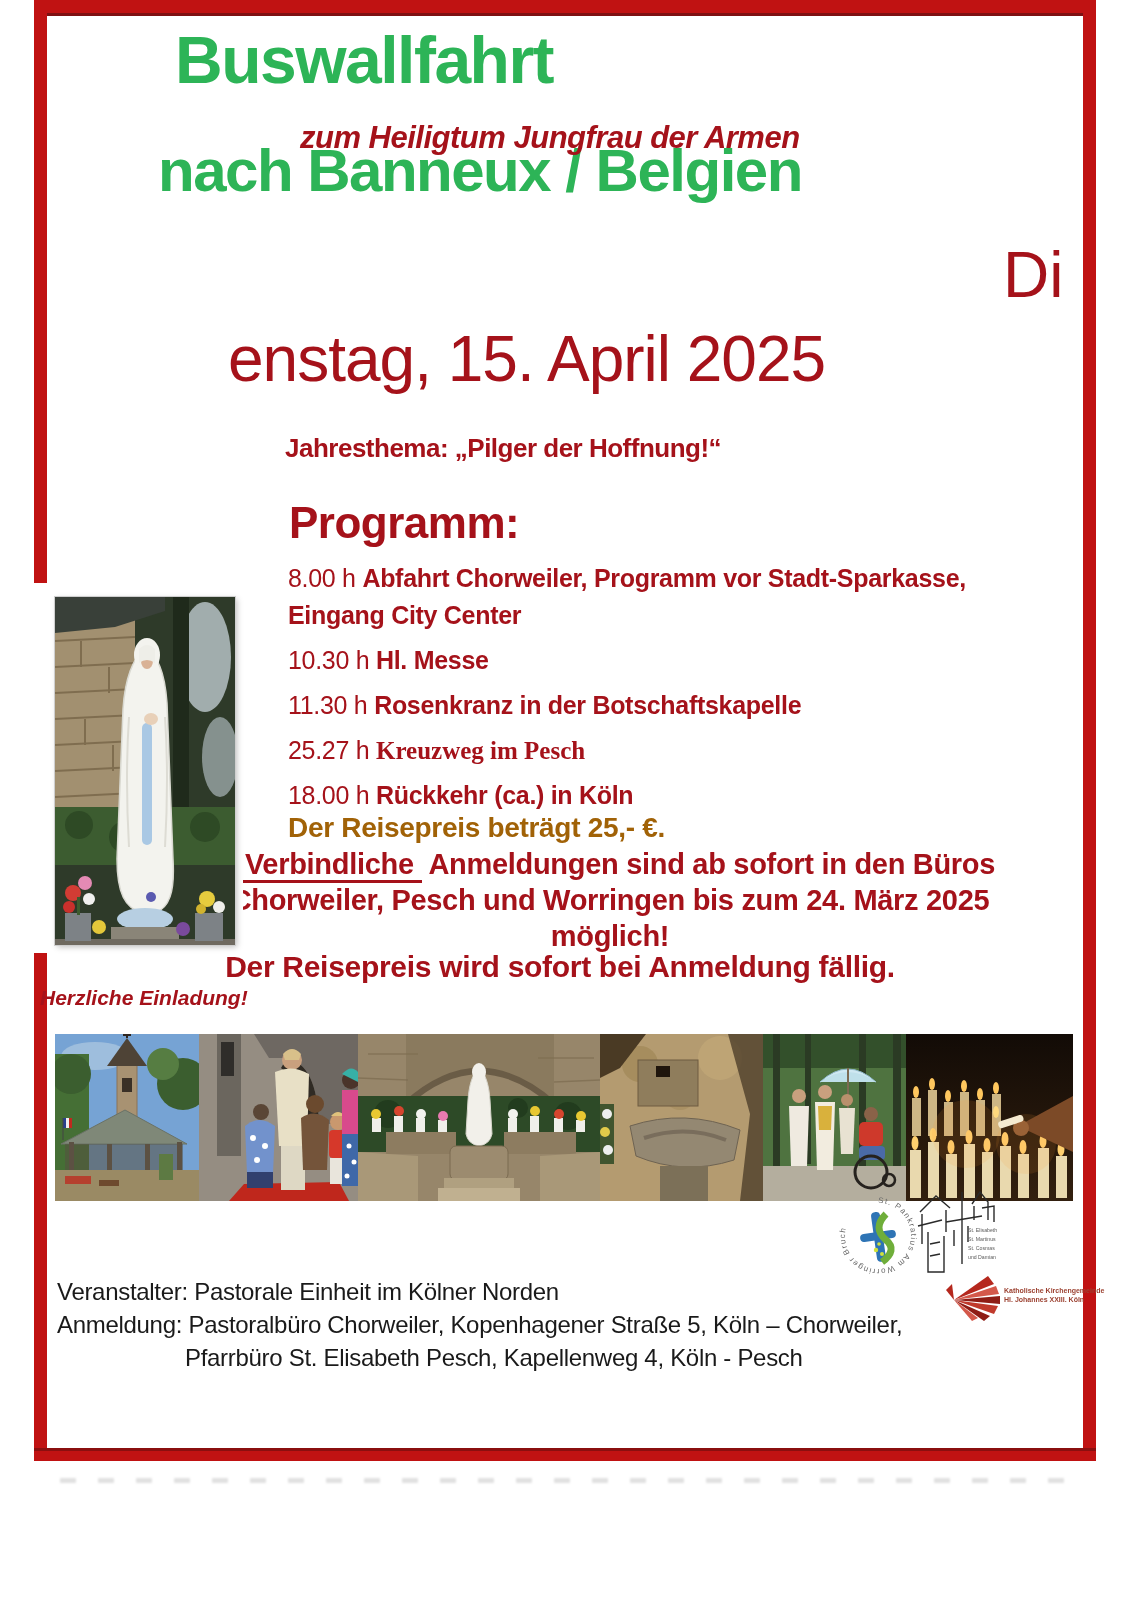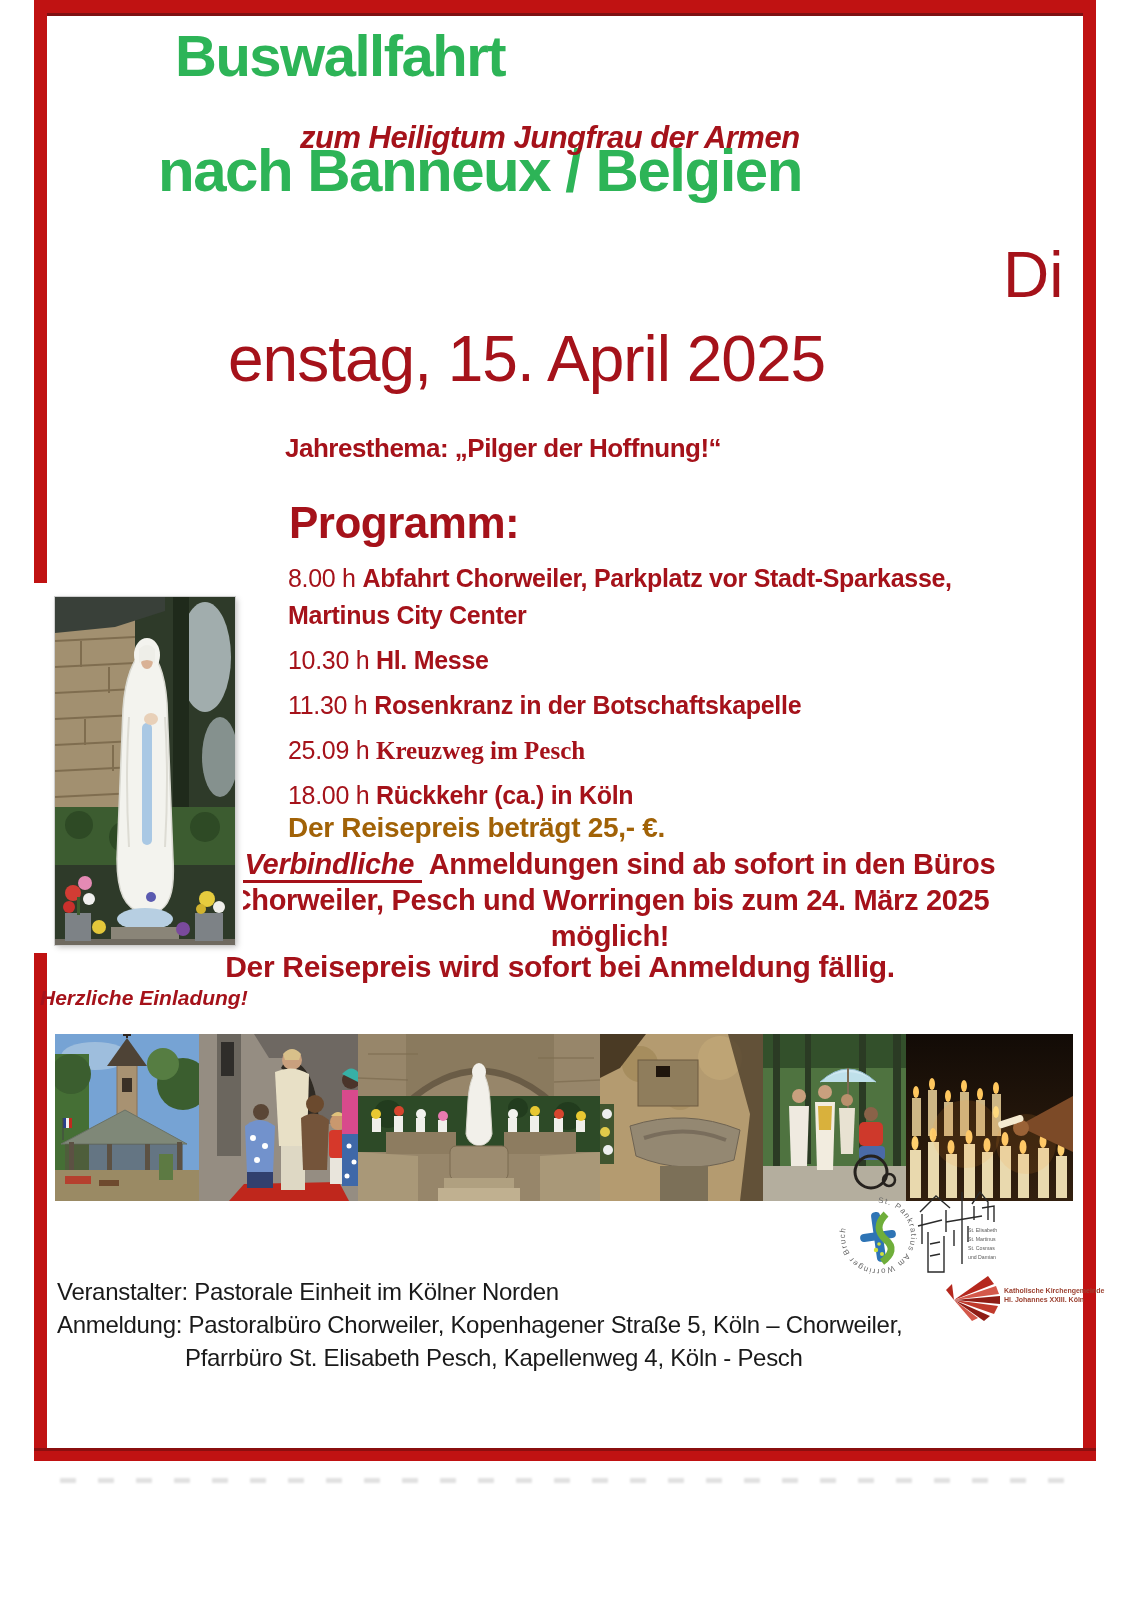--- a/index.html
+++ b/index.html
@@ -7,39 +7,39 @@
           font-family:"Liberation Sans",sans-serif;}
   
   .frame{position:absolute;background:#c01212;z-index:1;}
   .frame-top{left:34px;top:0;width:1062px;height:13px;}
   .frame-top-line{position:absolute;left:46px;top:13px;width:1037px;height:3px;background:#7e1012;z-index:1;}
   .frame-left{left:34px;top:0;width:13px;height:1460px;}
   .frame-right{left:1083px;top:0;width:13px;height:1460px;}
   .frame-bottom{left:34px;top:1448px;width:1062px;height:13px;border-top:3px solid #8a0f0f;box-sizing:border-box;}
   
   .t-green{position:absolute;color:#2db457;font-weight:bold;letter-spacing:-1.5px;z-index:2;}
-  .title1{left:175px;top:22px;font-size:58px;}
+  .title1{left:175px;top:22px;font-size:66px;}
   .title2{left:158px;top:136px;font-size:60px;}
   .subtitle{position:absolute;left:300px;top:120px;font-size:31px;font-weight:bold;font-style:italic;
             color:#a5121a;z-index:3;letter-spacing:-0.5px;}
   .date-di{position:absolute;left:1003px;top:238px;font-size:64px;color:#a5121a;z-index:2;}
   .date-main{position:absolute;left:228px;top:322px;font-size:64px;color:#a5121a;z-index:2;letter-spacing:-1px;}
   .jahresthema{position:absolute;left:285px;top:433px;font-size:26px;font-weight:bold;color:#a5121a;z-index:2;letter-spacing:-0.5px;}
   .programm-h{position:absolute;left:289px;top:498px;font-size:44px;font-weight:bold;color:#a5121a;z-index:2;letter-spacing:-0.5px;}
   
   .prog{position:absolute;left:288px;top:560px;width:752px;z-index:3;color:#a5121a;font-size:25px;letter-spacing:-0.3px;}
   .prog-line{line-height:37px;margin-bottom:8px;}
   .prog-time{font-weight:normal;}
   .prog-desc{font-weight:bold;}
   .prog-desc.serif{font-family:"Liberation Serif",serif;letter-spacing:0;}
   
   .price-line{position:absolute;left:288px;top:812px;font-size:28px;font-weight:bold;color:#a16207;z-index:3;letter-spacing:-0.3px;}
   .reg-block{position:absolute;left:140px;top:846px;width:940px;text-align:center;z-index:3;
              color:#a5121a;font-size:29px;font-weight:bold;line-height:36px;letter-spacing:-0.3px;}
-  .reg-italic{font-style:italic;border-bottom:3px solid #a5121a;padding-right:8px;padding-left:20px;}
+  .reg-italic{border-bottom:3px solid #a5121a;padding-right:8px;padding-left:20px;}
   .due-line{position:absolute;left:40px;top:950px;width:1040px;text-align:center;font-size:30px;font-weight:bold;
             color:#a5121a;z-index:3;letter-spacing:-0.3px;}
   .invite-line{position:absolute;left:40px;top:986px;width:1040px;font-size:21px;font-weight:bold;
                font-style:italic;color:#a5121a;z-index:3;}
   
   .statue-block{position:absolute;left:28px;top:583px;width:215px;height:370px;background:#fff;z-index:4;}
   .statue-photo{position:absolute;left:27px;top:14px;box-shadow:0 0 0 1px #cfcfcf, 2px 2px 6px rgba(0,0,0,.25);}
   
   .strip{position:absolute;left:55px;top:1034px;height:167px;display:flex;z-index:2;}
   .strip svg{display:block;}
@@ -75,32 +75,32 @@
   <div class="subtitle">zum Heiligtum Jungfrau der Armen</div>
   <div class="t-green title2">nach Banneux / Belgien</div>
   <div class="date-di">Di</div>
   <div class="date-main">enstag, 15. April 2025</div>
   <div class="jahresthema">Jahresthema: „Pilger der Hoffnung!“</div>
 
   <div class="programm-h">Programm:</div>
   <div class="prog">
     <div class="prog-line">
       <span class="prog-time">8.00 h</span>
-      <span class="prog-desc">Abfahrt Chorweiler, Parkplatz vor Stadt-Sparkasse, Martinus City Center</span>
+      <span class="prog-desc">Abfahrt Chorweiler, Programm vor Stadt-Sparkasse, Eingang City Center</span>
     </div>
     <div class="prog-line">
       <span class="prog-time">10.30 h</span>
       <span class="prog-desc">Hl. Messe</span>
     </div>
     <div class="prog-line">
       <span class="prog-time">11.30 h</span>
       <span class="prog-desc">Rosenkranz in der Botschaftskapelle</span>
     </div>
     <div class="prog-line">
-      <span class="prog-time">25.09 h</span>
+      <span class="prog-time">25.27 h</span>
       <span class="prog-desc serif">Kreuzweg im Pesch</span>
     </div>
     <div class="prog-line">
       <span class="prog-time">18.00 h</span>
       <span class="prog-desc">Rückkehr (ca.) in Köln</span>
     </div>
   </div>
 
   <div class="price-line">Der Reisepreis beträgt 25,- €.</div>
   <div class="reg-block">

